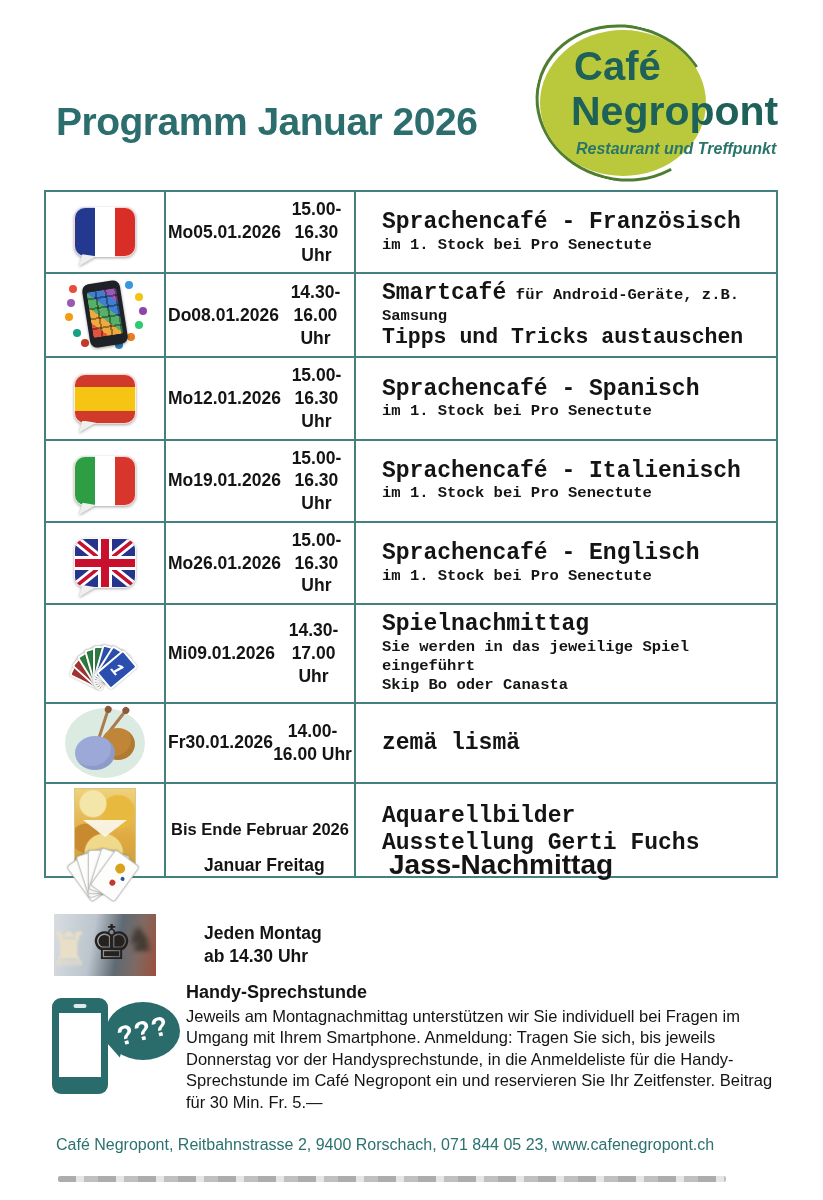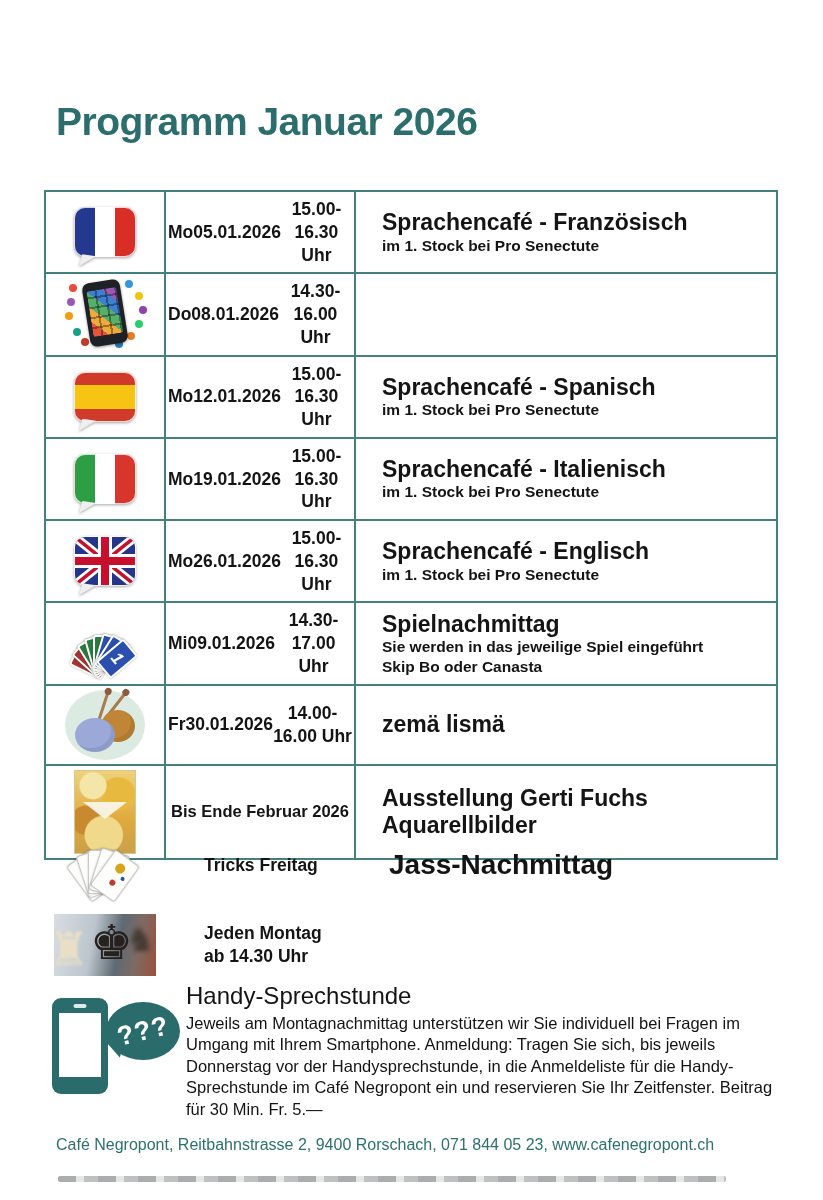--- a/index.html
+++ b/index.html
@@ -30,21 +30,21 @@
 
   
   .table{position:absolute;left:44px;top:190px;width:734px;border:2px solid var(--border);background:#fff;}
   .trow{display:grid;grid-template-columns:120px 190px 1fr;border-bottom:2px solid var(--border);}
   .trow:last-child{border-bottom:none;}
   .cell{display:flex;}
   .icon-cell{align-items:center;justify-content:center;border-right:2px solid var(--border);padding:4px 0;}
   .date-cell{flex-direction:row;align-items:center;justify-content:center;
     border-right:2px solid var(--border);font-weight:bold;font-size:17.5px;line-height:1.3;
     text-align:center;padding:6px 2px;}
-  .desc-cell{flex-direction:column;justify-content:center;padding:6px 10px 6px 26px;}
+  .desc-cell{flex-direction:column;justify-content:center;padding:6px 10px 6px 26px;font-family:Liberation Mono, monospace;}
   .r-std{min-height:73px;} .r-tall{min-height:80px;} .r-art{min-height:76px;}
   .desc-title{font-size:23px;font-weight:bold;line-height:1.15;}
   .desc-sub{font-size:15.5px;font-weight:bold;line-height:1.25;}
   .desc-suffix{font-size:15.5px;font-weight:bold;}
   .desc-title2{font-size:21.5px;font-weight:bold;line-height:1.2;}
   .date-single{font-size:16.5px;font-weight:bold;}
 
   
   .flag-bubble{position:relative;width:62px;height:50px;filter:drop-shadow(0 1.5px 1.5px rgba(0,0,0,.35));}
   .flag-face{width:100%;height:100%;border-radius:11px;overflow:hidden;border:1px solid rgba(255,255,255,.8);}
@@ -117,21 +117,21 @@
 
   .icon-chess{position:relative;width:102px;height:62px;overflow:hidden;justify-self:start;margin-left:10px;
     background:linear-gradient(100deg,#d8dde2 0%,#bcc5cd 38%,#5e6a74 62%,#7e6a62 80%,#9c4f3c 100%);}
   .chess-piece{position:absolute;font-family:"DejaVu Sans",sans-serif;line-height:1;}
   .cp-light{left:-6px;top:12px;font-size:46px;color:#e9dfc6;filter:blur(1px);}
   .cp-dark{left:36px;top:4px;font-size:48px;color:#26211d;}
   .cp-far{right:0px;top:8px;font-size:34px;color:#3a332c;filter:blur(2px);opacity:.85;}
 
   
   .handy{position:absolute;left:44px;top:982px;width:748px;display:grid;grid-template-columns:142px 1fr;}
-  .h-title{font-size:24px;font-weight:normal;margin-bottom:3px;}
+  .h-title{font-size:18px;font-weight:bold;margin-bottom:3px;}
   .h-body{font-size:16.5px;line-height:1.3;max-width:612px;}
   .icon-handy{position:relative;width:140px;height:112px;margin-top:14px;}
   .hp-body{position:absolute;left:8px;top:2px;width:56px;height:96px;background:#2a6b6b;border-radius:9px;}
   .hp-speaker{position:absolute;left:50%;top:6px;transform:translateX(-50%);width:13px;height:4px;
     background:rgba(255,255,255,.85);border-radius:2px;}
   .hp-screen{position:absolute;left:7px;right:7px;top:15px;bottom:17px;background:#fff;}
   .hb-tail{position:absolute;left:56px;top:44px;width:0;height:0;border-top:15px solid #2a6b6b;
     border-left:22px solid transparent;transform:rotate(14deg);}
   .hb-bubble{position:absolute;left:62px;top:6px;width:74px;height:58px;background:#2a6b6b;
     border-radius:50%;display:flex;align-items:center;justify-content:center;}
@@ -143,20 +143,27 @@
     background:repeating-linear-gradient(90deg,rgba(70,75,78,.65) 0 18px,rgba(130,135,138,.3) 18px 26px,
       rgba(70,75,78,.5) 26px 40px);}
 </style>
 </head>
 <body>
 
 <div id="page">
 
   <div class="page-title">Programm Januar 2026</div>
 
+  <div class="logo">
+    <div class="logo-ring"></div>
+    <div class="logo-ellipse"></div>
+    <div class="logo-cafe">Café</div>
+    <div class="logo-negropont">Negropont</div>
+    <div class="logo-tagline">Restaurant und Treffpunkt</div>
+  </div>
 
   <div class="table">
 
     <div class="trow r-std">
       <div class="cell icon-cell">
         <div class="flag-bubble">
           <div class="flag-face flag-fr"></div>
           <div class="flag-tail"></div>
         </div>
       </div>
@@ -177,20 +184,27 @@
           <span class="sp-dots"></span>
           <div class="sp-body">
               <div class="sp-screen"></div>
             </div>
         </div>
       </div>
       <div class="cell date-cell">
         <div>Do</div>
         <div>08.01.2026</div>
         <div>14.30-16.00 Uhr</div>
+      </div>
+      <div class="cell desc-cell">
+        <div>
+          <span class="desc-title">Smartcafé</span>
+          <span class="desc-suffix">für Android-Geräte, z.B. Samsung</span>
+        </div>
+        <div class="desc-title2">Tipps und Tricks austauschen</div>
       </div>
     </div>
 
     <div class="trow r-std">
       <div class="cell icon-cell">
         <div class="flag-bubble">
           <div class="flag-face flag-es"></div>
           <div class="flag-tail"></div>
         </div>
       </div>
@@ -296,22 +310,22 @@
     </div>
 
     <div class="trow r-art">
       <div class="cell icon-cell">
         <div class="icon-painting"></div>
       </div>
       <div class="cell date-cell">
         <div class="date-single">Bis Ende Februar 2026</div>
       </div>
       <div class="cell desc-cell">
+        <div class="desc-title">Aquarellbilder</div>
         <div class="desc-title">Ausstellung Gerti Fuchs</div>
-        <div class="desc-title">Aquarellbilder</div>
       </div>
     </div>
 
   </div>
 
   <div class="weekly">
 
     <div class="wrow">
       <div class="icon-jass">
         <div class="jcard" style="transform:rotate(-36deg);">
@@ -324,21 +338,21 @@
             <span class="jsym"></span>
           </div>
         <div class="jcard" style="transform:rotate(18deg);">
             <span class="jsw"></span>
           </div>
         <div class="jcard" style="transform:rotate(36deg);">
             <span class="jsym"></span>
           </div>
       </div>
       <div class="w-sched">
-        <div>Tricks Freitag</div>
+        <div>Januar Freitag</div>
       </div>
       <div class="w-title">Jass-Nachmittag</div>
     </div>
 
     <div class="wrow">
       <div class="icon-chess">
         <span class="chess-piece cp-light">♜</span>
         <span class="chess-piece cp-dark">♚</span>
         <span class="chess-piece cp-far">♞</span>
       </div>

